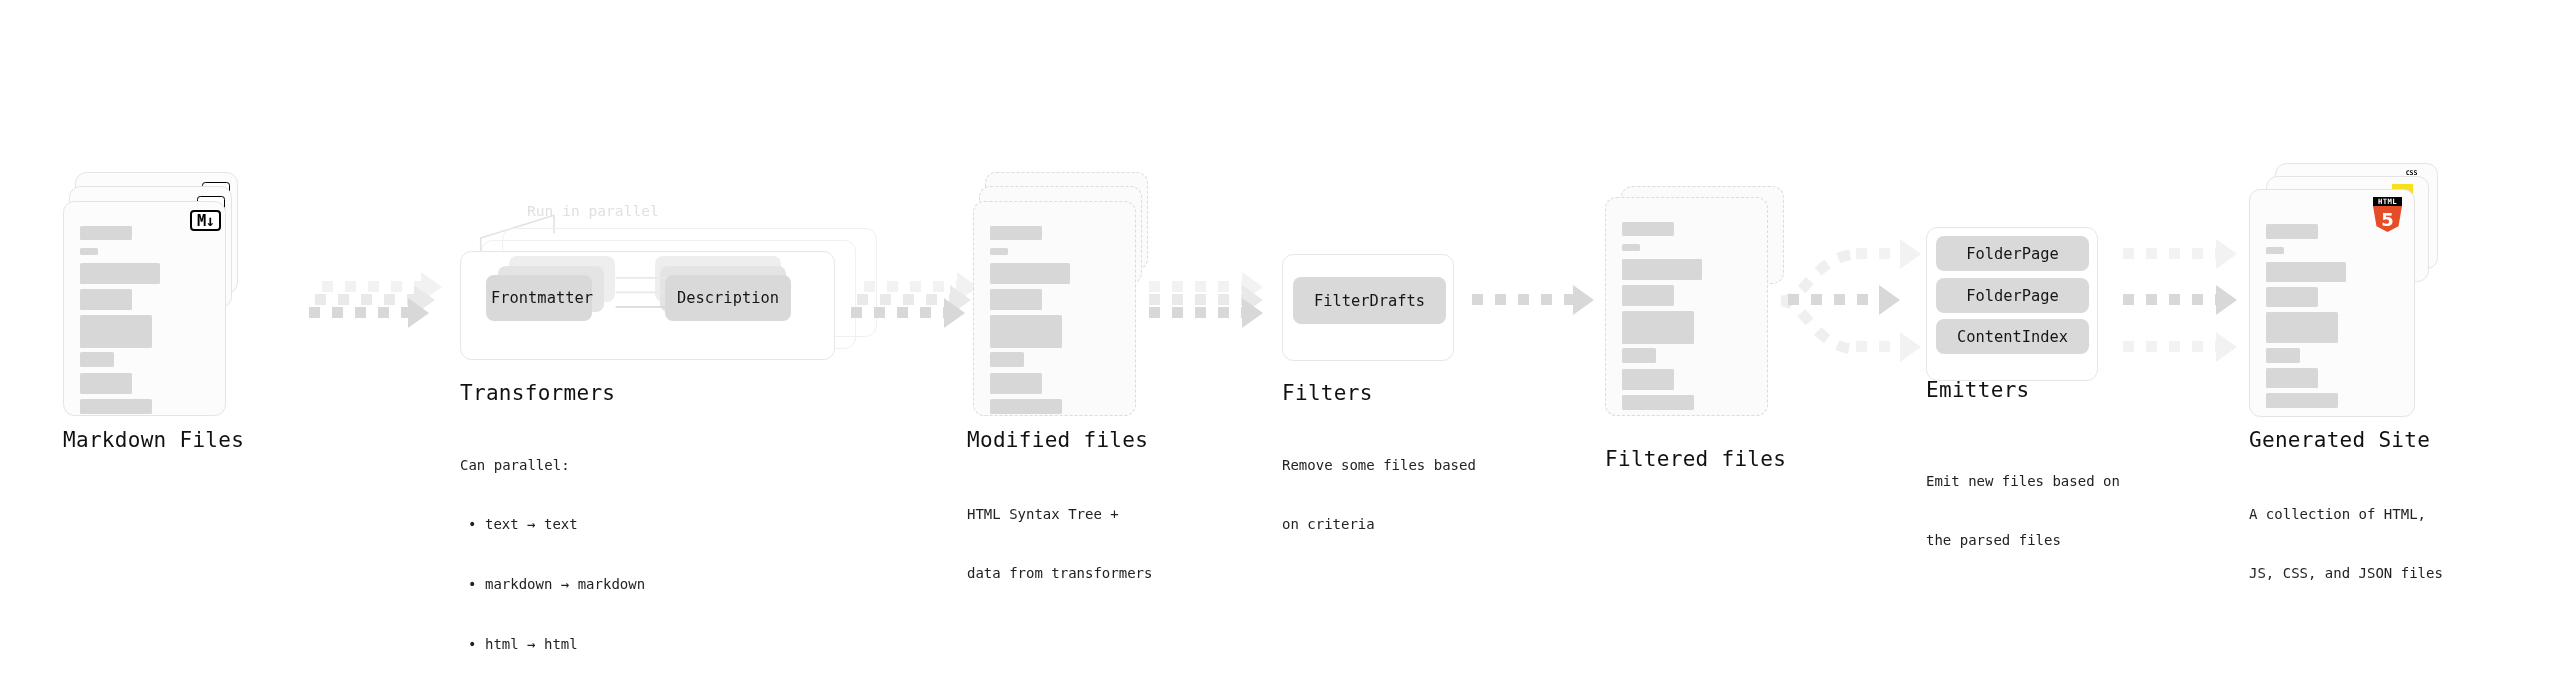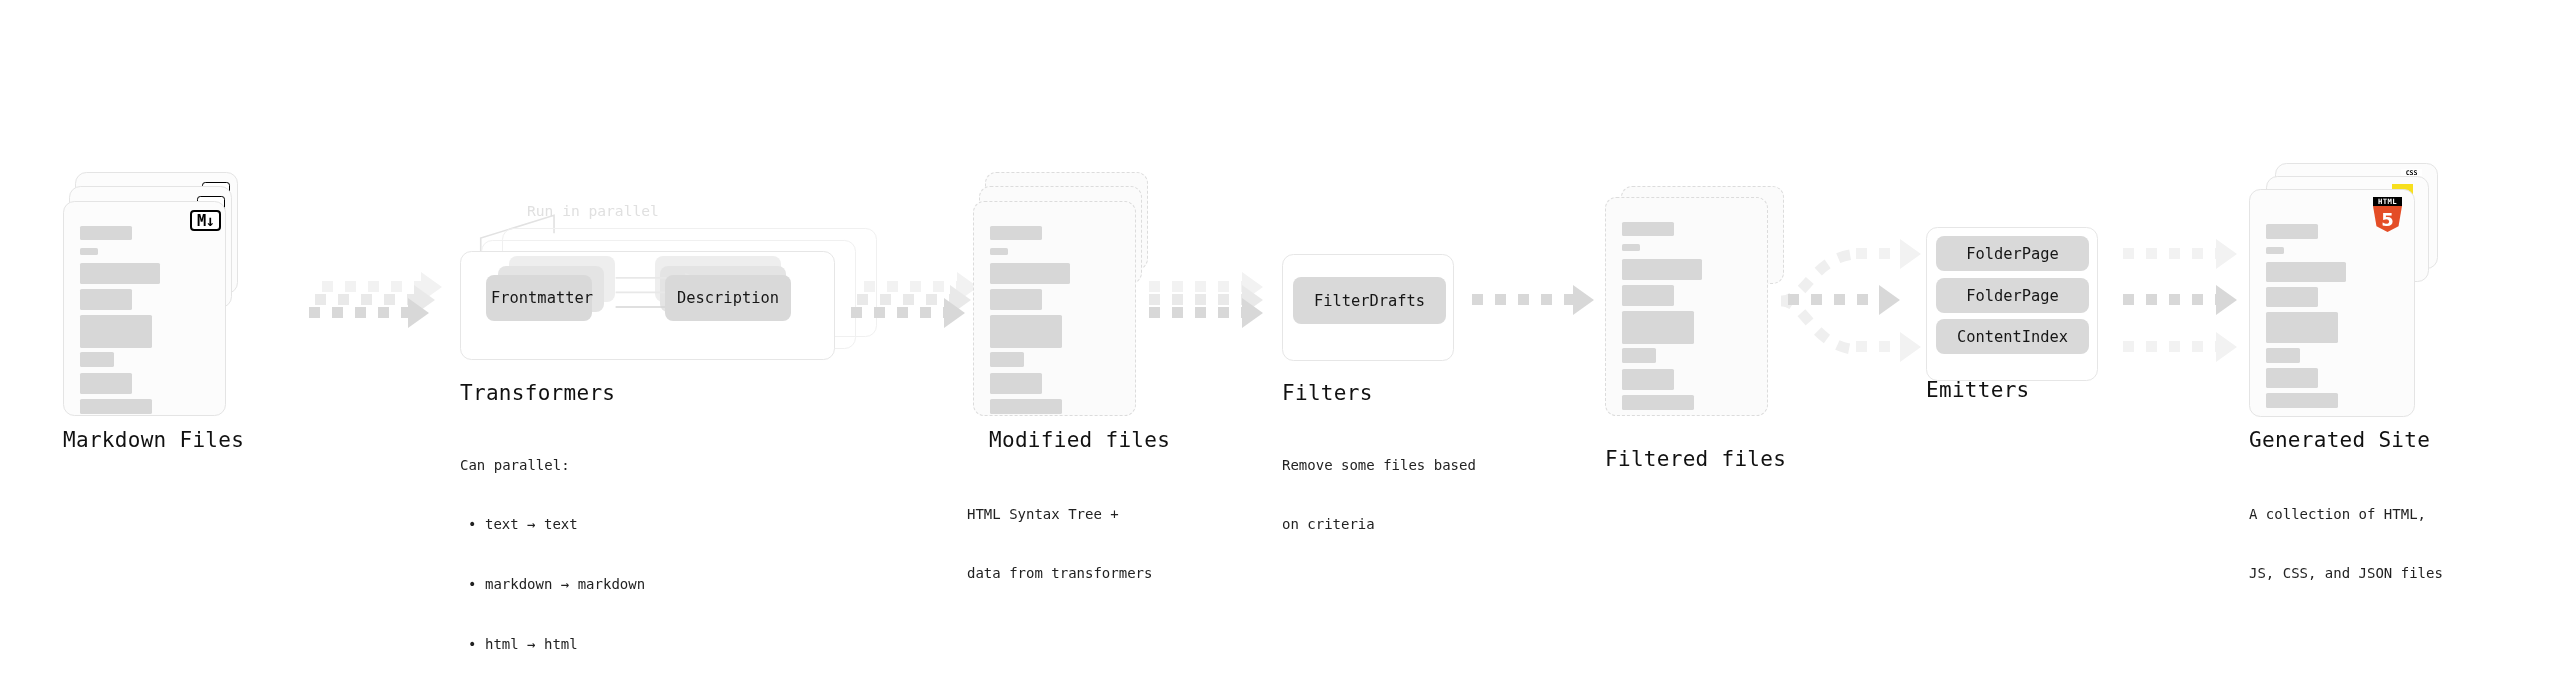--- a/index.html
+++ b/index.html
@@ -254,21 +254,21 @@
       <div class="skel" style="left:16.3px;top:46px;width:18px;height:6.5px;"></div>
       <div class="skel" style="left:16.3px;top:61px;width:80px;height:21px;"></div>
       <div class="skel" style="left:16.3px;top:87px;width:52px;height:21px;"></div>
       <div class="skel" style="left:16.3px;top:113px;width:72px;height:32.5px;"></div>
       <div class="skel" style="left:16.3px;top:150px;width:34px;height:15.4px;"></div>
       <div class="skel" style="left:16.3px;top:171px;width:52px;height:21px;"></div>
       <div class="skel" style="left:16.3px;top:197px;width:72px;height:15.4px;"></div>
     </div>
   </div>
 
-  <div class="cap-title" style="left:967px;top:428px;margin-left:22px;">Modified files</div>
+  <div class="cap-title" style="left:967px;top:428px;">Modified files</div>
   <div class="cap-sub" style="left:967px;top:465px;">
     <span class="bul">HTML Syntax Tree +</span>
     <span class="bul">data from transformers</span>
   </div>
 
   <div>
     <div class="conn c-faint" style="left:1149px;top:281px;width:122px;">
       <div class="dots" style="width:96px;"></div>
         <div class="head" style="left:93px;"></div>
     </div>
@@ -334,20 +334,24 @@
         <div class="head" style="left:44px;"></div>
     </div>
   </div>
 
   <div class="group" style="left:1926px;top:227px;width:172px;height:154px;"></div>
   <div class="pill" style="left:1936px;top:236px;width:153px;height:35px;">FolderPage</div>
   <div class="pill" style="left:1936px;top:278px;width:153px;height:35px;">FolderPage</div>
   <div class="pill" style="left:1936px;top:319px;width:153px;height:35px;">ContentIndex</div>
 
   <div class="cap-title" style="left:1926px;top:378px;">Emitters</div>
+  <div class="cap-sub" style="left:1926px;top:432px;">
+    <span class="bul">Emit new files based on</span>
+    <span class="bul">the parsed files</span>
+  </div>
 
   <div>
     <div class="conn c-faint" style="left:2123px;top:248px;width:122px;">
       <div class="dots" style="width:96px;"></div>
         <div class="head" style="left:93px;"></div>
     </div>
     <div class="conn c-strong" style="left:2123px;top:294px;width:122px;">
       <div class="dots" style="width:96px;"></div>
         <div class="head" style="left:93px;"></div>
     </div>

